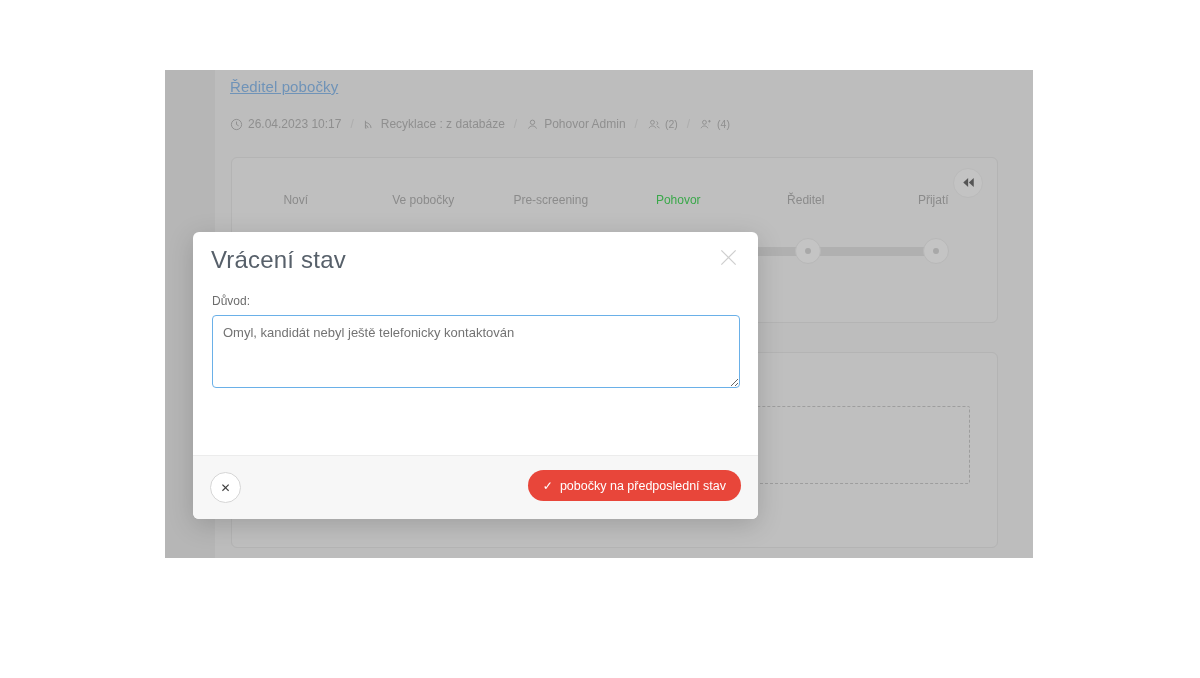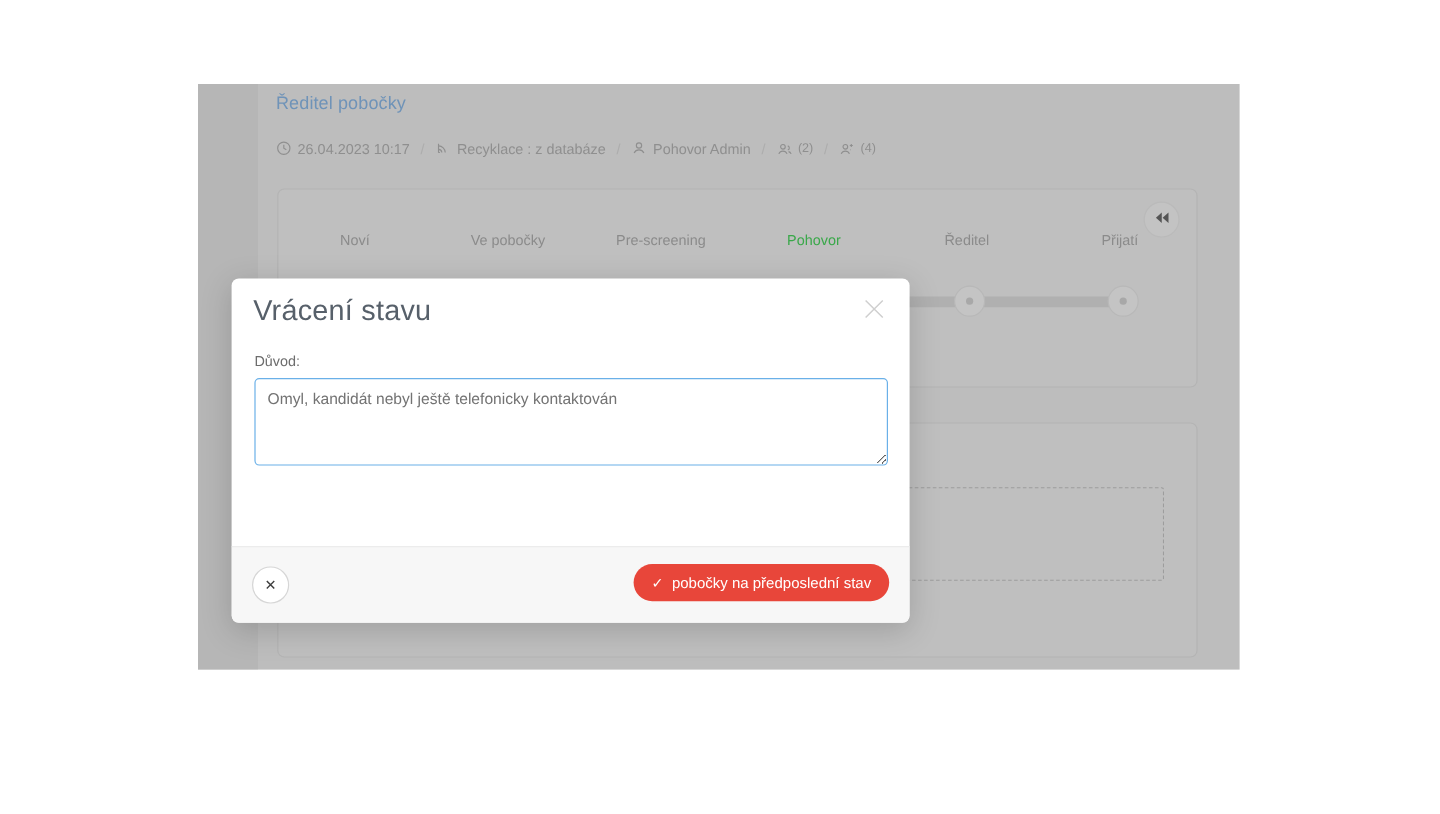--- a/index.html
+++ b/index.html
@@ -30,30 +30,31 @@
     right: 0; bottom: 0;
   }
 
   
   #job-title {
     position: absolute;
     left: 15px; top: 8px;
     font-size: 15px;
     color: #6f93b8;
     letter-spacing: .1px;
+    text-decoration: underline;
   }
   #meta-row {
     position: absolute;
     left: 15px; top: 47px;
     display: flex; align-items: center;
     font-size: 12px;
     color: #8f8f8f;
     white-space: nowrap;
   }
-  .meta-item { display: flex; gap: 5px; }
+  .meta-item { display: flex; align-items: center; gap: 5px; }
   .meta-sep { margin: 0 9px; color: #adadad; }
   .meta-ico { display: block; width: 13px; height: 13px; }
   .meta-ico svg { display: block; }
   .meta-count { font-size: 10.5px; color: #8f8f8f; }
 
   
   .app-card {
     position: absolute;
     background: #bfbfbf;
     border: 1px solid #b4b4b4;
@@ -345,21 +346,21 @@
       <div id="dropzone"></div>
     </div>
 
   </div>
 </div>
 
 <div id="modal-overlay">
   <div id="modal">
 
     <div id="modal-header">
-      <div id="modal-title">Vrácení stavu</div>
+      <div id="modal-title">Vrácení stav</div>
       <div id="modal-close">
         <svg width="21" height="21" viewBox="0 0 22 22" fill="none" stroke="#cfcfcf" stroke-width="1.3">
           <path d="M3.5 3.5l15 15M18.5 3.5l-15 15"></path>
         </svg>
       </div>
     </div>
 
     <div id="modal-body">
       <label id="reason-label">Důvod:</label>
       <textarea id="reason-input" placeholder="" style="">Omyl, kandidát nebyl ještě telefonicky kontaktován</textarea>

